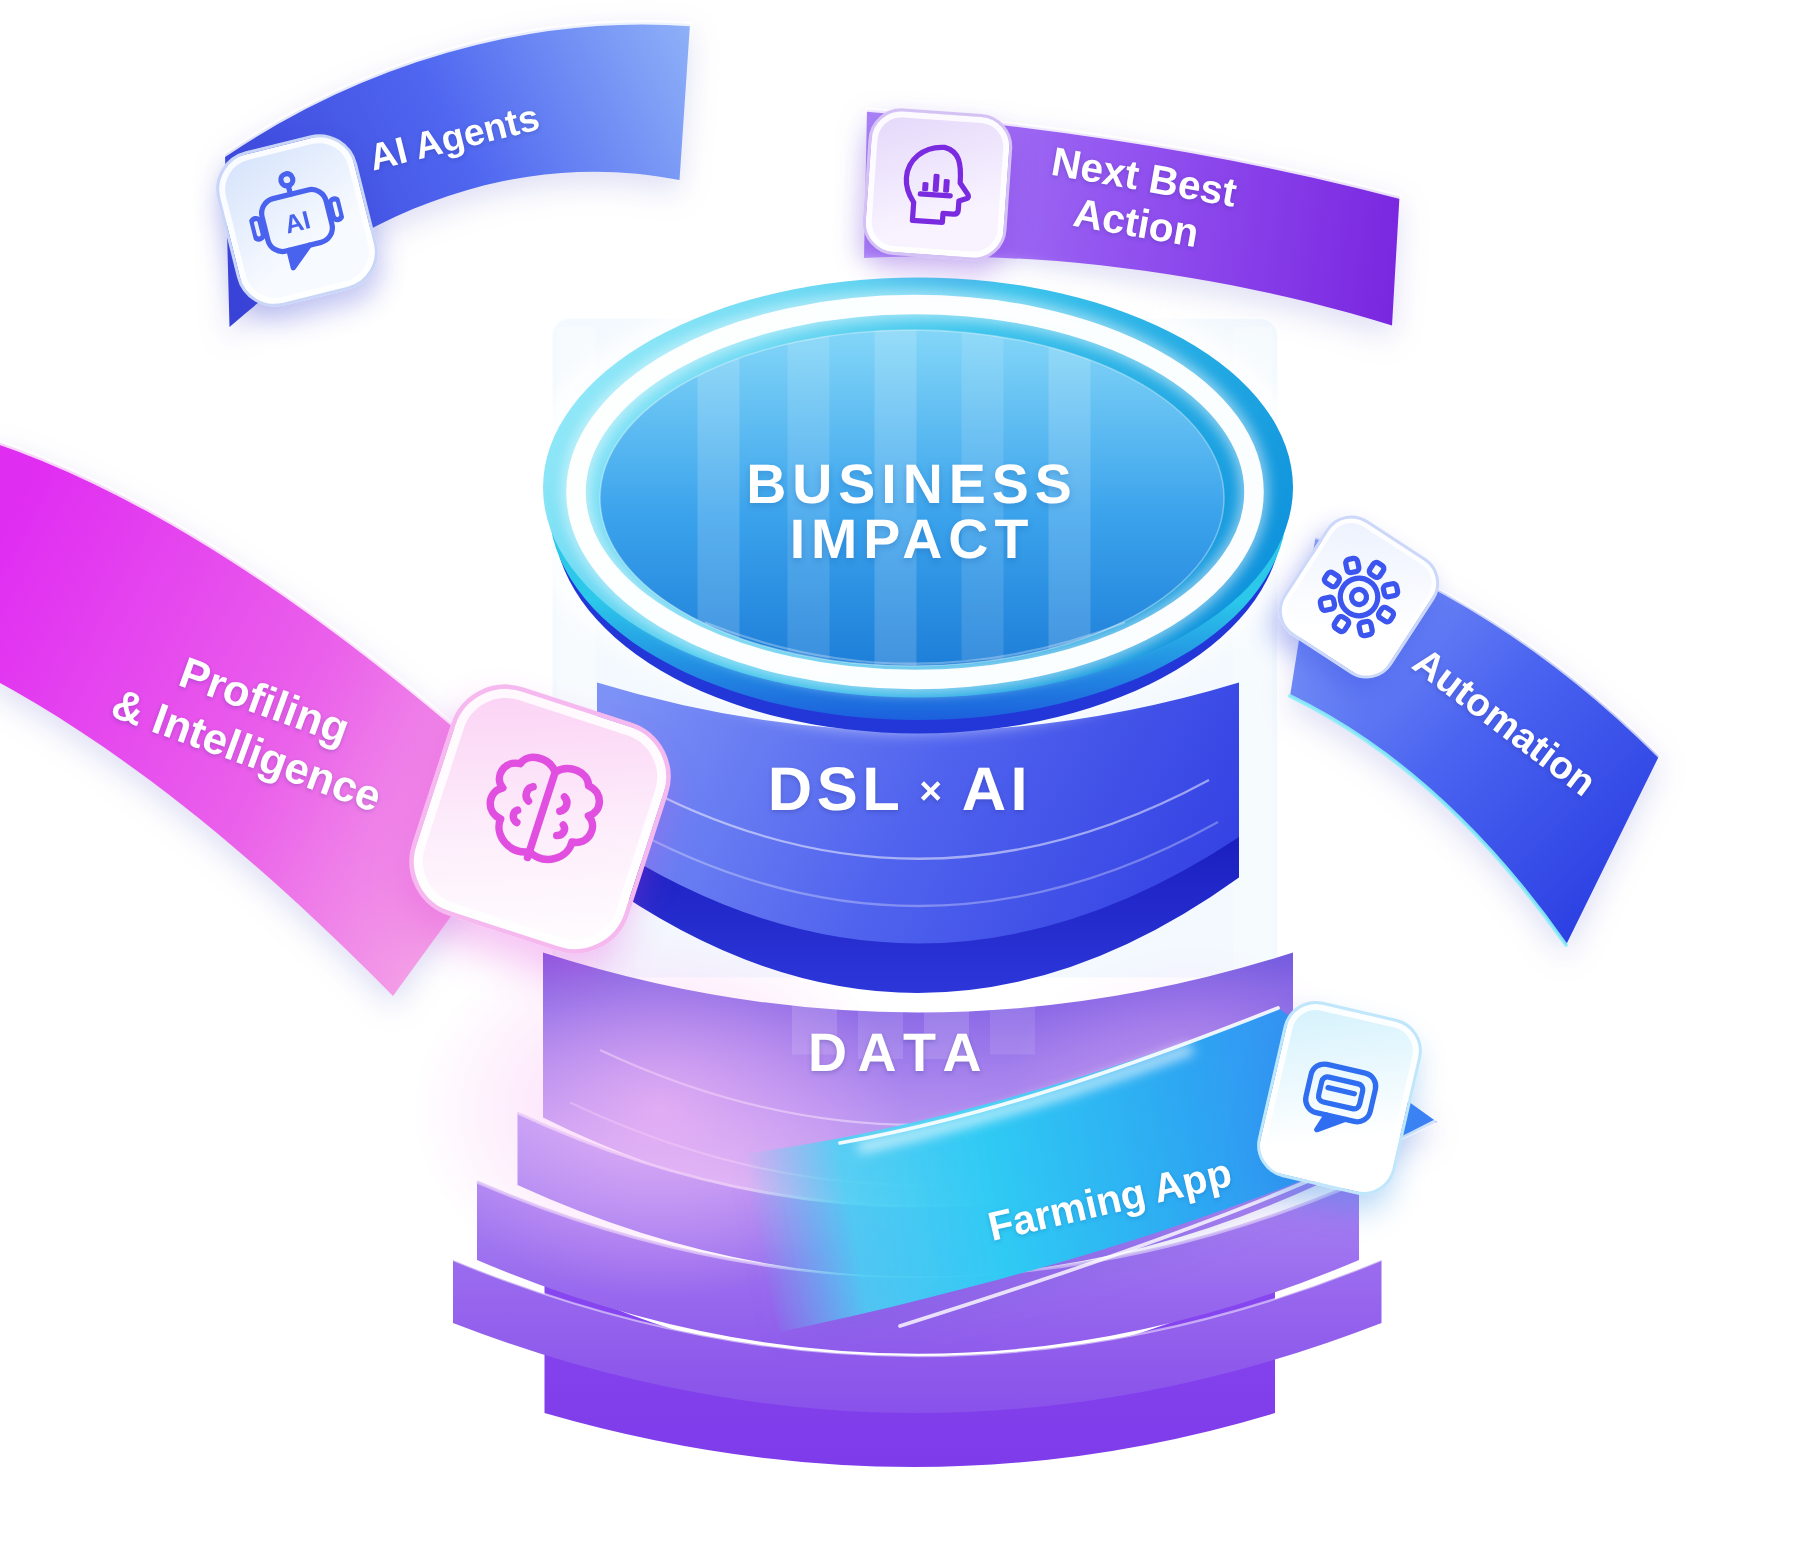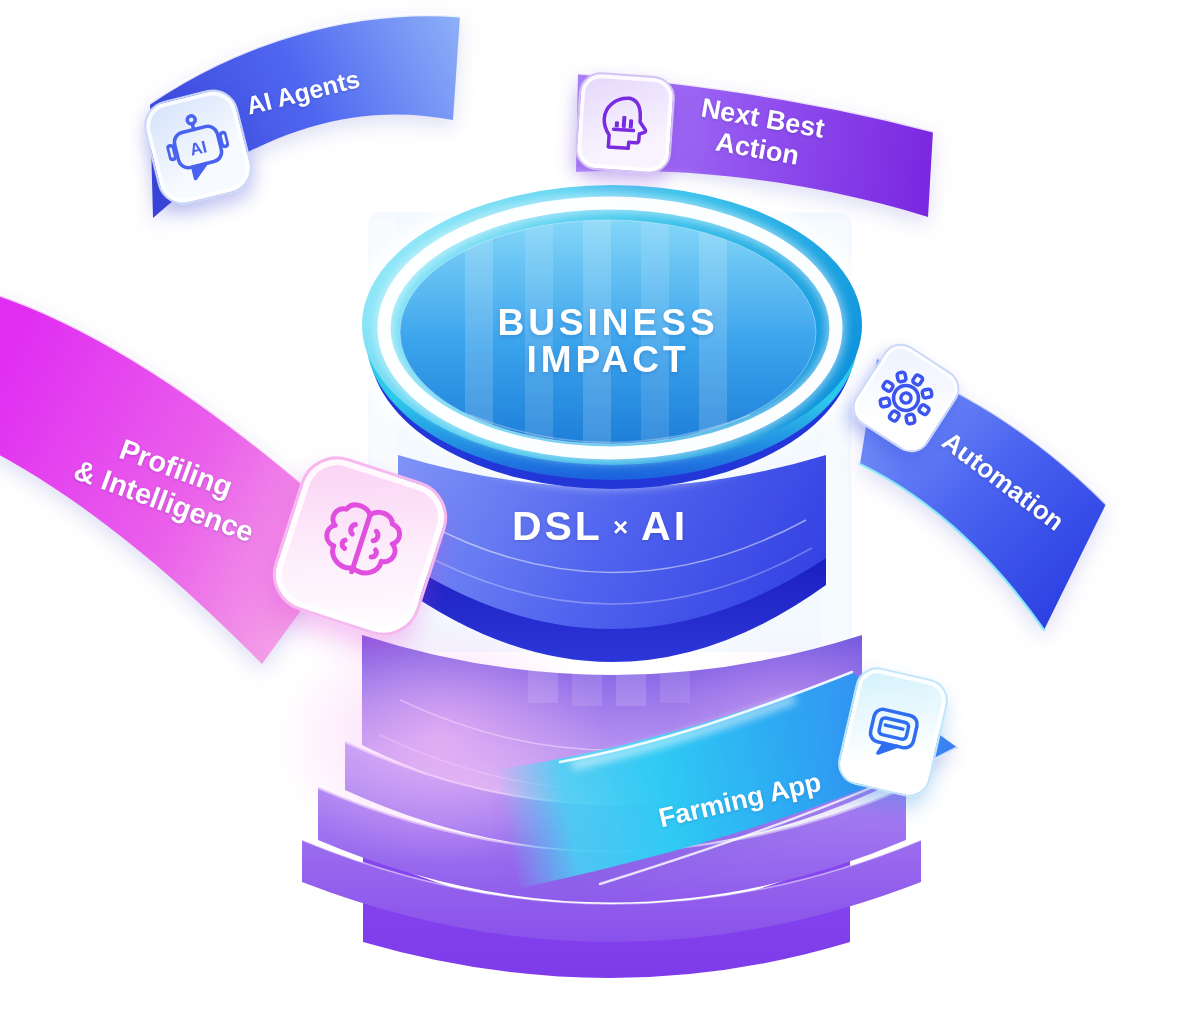--- a/index.html
+++ b/index.html
@@ -305,14 +305,17 @@
 <div class="lbl" id="lbl-farm">
   <span>Farming App</span>
 </div>
 <div class="lbl" id="lbl-business">
   <div>BUSINESS</div>
   <div>IMPACT</div>
 </div>
 <div class="lbl" id="lbl-dsl">
   <span>DSL</span><span class="times">×</span><span>AI</span>
 </div>
+<div class="lbl" id="lbl-data">
+  <span>DATA</span>
+</div>
 
 </div>
 
 </body></html>

